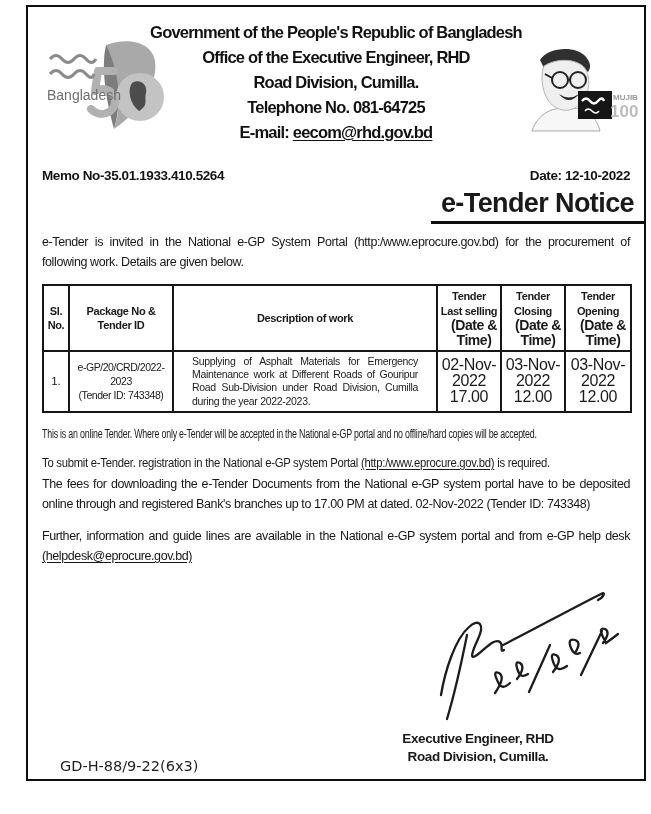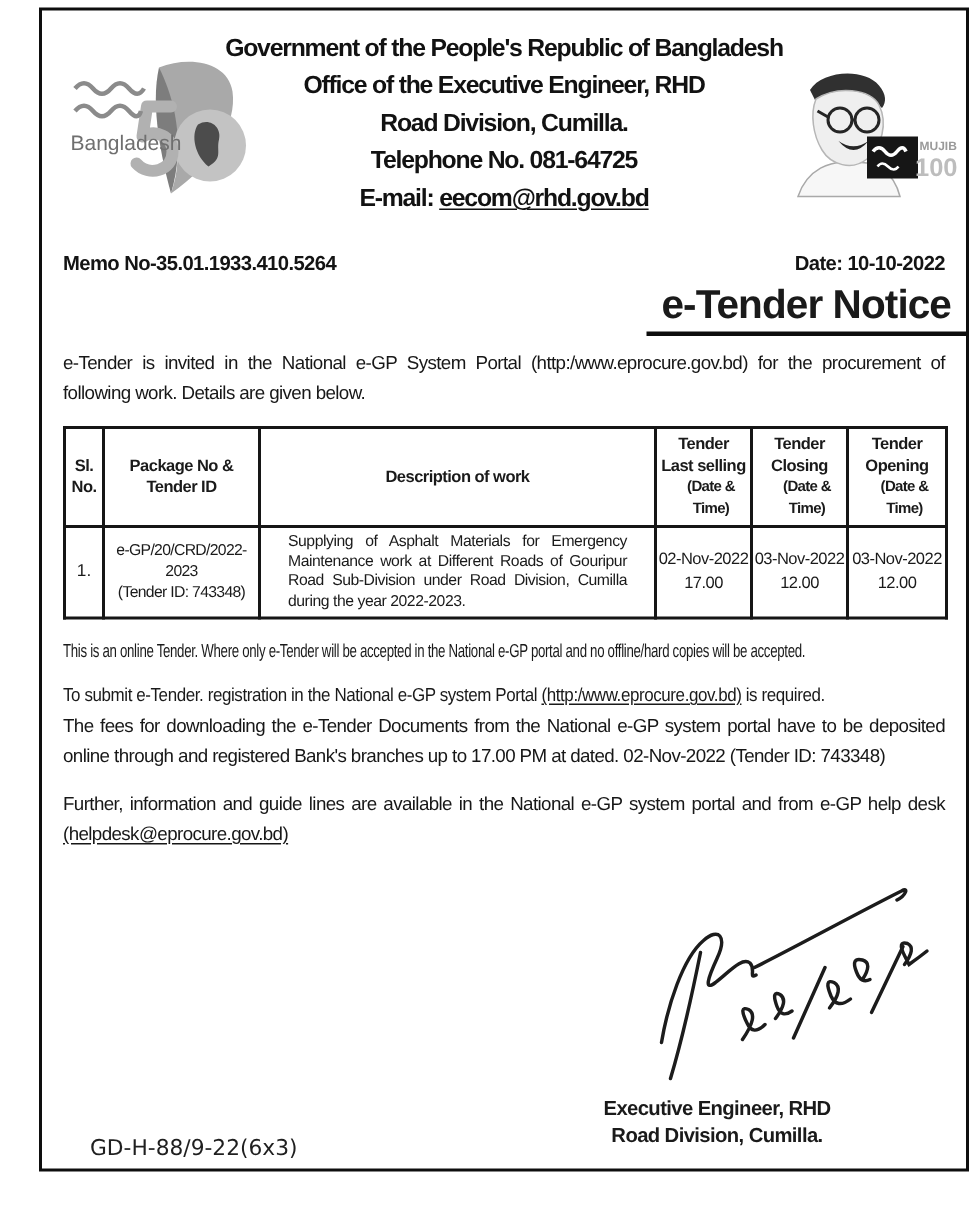--- a/index.html
+++ b/index.html
@@ -53,26 +53,26 @@
     font-size:12.5px; letter-spacing:-0.3px; line-height:21px;
   }
   .p-submit { margin:9px 14px 0; }
   .p-further { margin:12px 14px 0; }
 
   
   .table-wrap { margin:12px 14px 0; }
   table { border-collapse:collapse; width:588px; table-layout:fixed; }
   th, td { border:2px solid #161616; vertical-align:middle; }
   th { font-size:11px; letter-spacing:-0.35px; line-height:14.5px; font-weight:700; text-align:center; padding:3px 1px; }
-  .dt { display:block; font-size:10px; letter-spacing:-0.45px;margin-left:10px; }
+  .dt { display:block; font-size:14px; letter-spacing:-0.45px;margin-left:10px; }
   .sl-cell  { text-align:center; font-size:11.5px; }
   .pkg-cell { text-align:center; font-size:10.5px; letter-spacing:-0.45px; line-height:14px; }
   .desc-cell { padding:3px 18px;border-radius:16px; }
   .desc-text { font-size:10.5px; letter-spacing:-0.3px; line-height:13.2px; text-align:justify; }
-  .date-cell { text-align:center; font-size:11px; letter-spacing:-0.35px; line-height:16px; }
+  .date-cell { text-align:center; font-size:16px; letter-spacing:-0.35px; line-height:16px; }
 
   
   .sig { position:absolute; right:10px; top:582px; width:250px; height:186px; }
   .sig-svg { position:absolute; right:4px; top:0; }
   .sig-names {
     position:absolute; right:56px; top:141px; width:200px;
     text-align:center; font-size:13.5px; font-weight:700; letter-spacing:-0.4px; line-height:18px;
   }
 
   
@@ -118,21 +118,21 @@
       <rect x="64" y="48" width="34" height="28" fill="#161616"></rect>
       <path d="M68 58 q4 -5 8 0 t8 0 t6 0" stroke="#ffffff" stroke-width="2.4" fill="none"></path>
       <path d="M71 68 q3 -4 7 0 t7 0" stroke="#ffffff" stroke-width="1.7" fill="none"></path>
       <text x="99" y="57" font-size="8" font-weight="700" fill="#9a9a9a" font-family="Liberation Sans, sans-serif">MUJIB</text>
       <text x="96" y="74" font-size="17" font-weight="700" fill="#bdbdbd" font-family="Liberation Sans, sans-serif">100</text>
     </svg>
   </div>
 
   <div class="memo-row">
     <span>Memo No-35.01.1933.410.5264</span>
-    <span>Date: 10-10-2022</span>
+    <span>Date: 12-10-2022</span>
   </div>
 
   <div class="title-row">
     <span class="title">e-Tender Notice</span>
   </div>
 
   <div class="para intro">e-Tender is invited in the National e-GP System Portal (http:/www.eprocure.gov.bd) for the procurement of following work. Details are given below.</div>
 
   <div class="table-wrap">
     <table>

